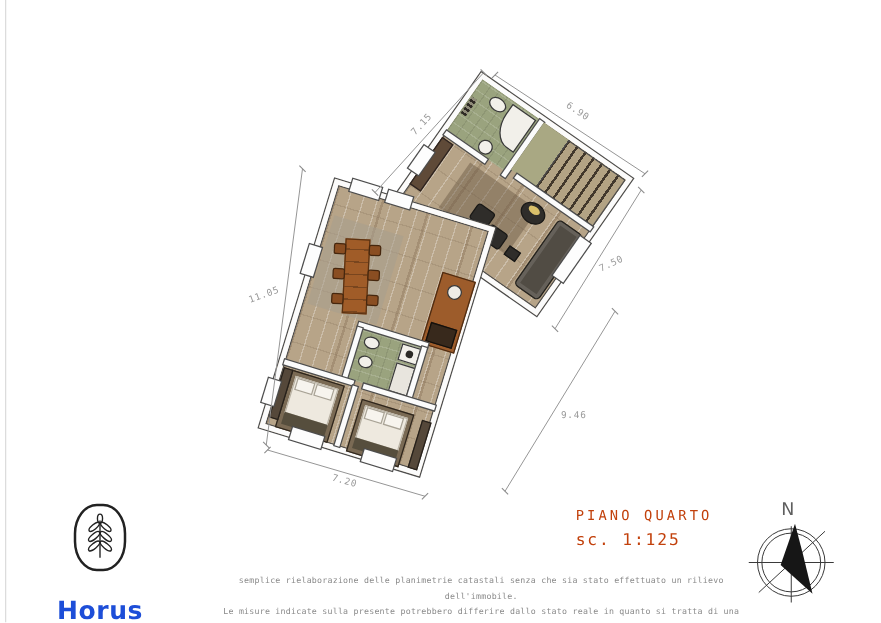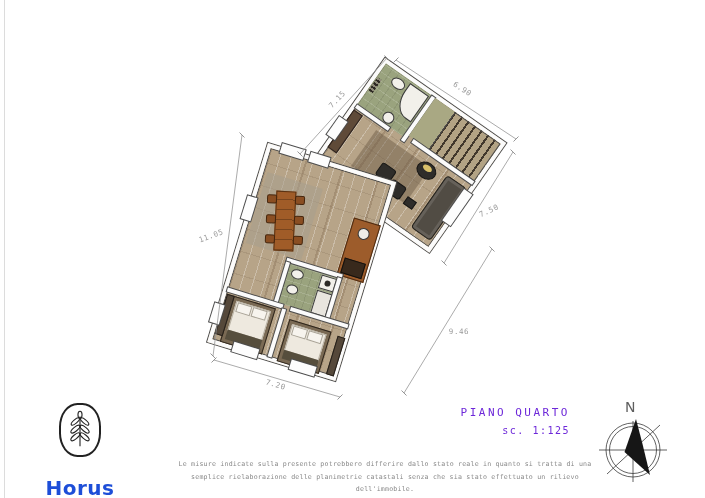--- a/index.html
+++ b/index.html
@@ -54,24 +54,24 @@
 
   
   svg.overlay{position:absolute;left:0;top:0;pointer-events:none;}
   .dim-line{stroke:#969696;stroke-width:.8;}
   .dim-tick{stroke:#8a8a8a;stroke-width:.9;}
   .dim-text{fill:#9a9a9a;font-family:"DejaVu Sans Mono",monospace;font-size:7.5px;letter-spacing:.6px;}
   .compass-stroke{stroke:#3a3a3a;stroke-width:.8;fill:none;}
   .north-text{fill:#5f5f5f;font-family:"DejaVu Sans",sans-serif;font-size:14px;}
 
   
-  .titleblock{right:135px;top:406px;text-align:right;color:#6d28d9;
+  .titleblock{right:135px;top:406px;color:#c2410c;
     font-family:"DejaVu Sans Mono",monospace;margin-left:16px;}
   .titleblock .floor{font-size:11px;letter-spacing:2.5px;}
-  .titleblock .scale{font-size:10px;letter-spacing:1.5px;margin-top:6px;}
+  .titleblock .scale{font-size:13px;letter-spacing:1.5px;margin-top:6px;}
   .disclaimer{left:170px;top:458px;width:430px;text-align:center;color:#8a8a8a;
     font-family:"DejaVu Sans Mono",monospace;font-size:6.6px;line-height:1.9;letter-spacing:.2px;}
   .logo{left:28px;top:403px;width:104px;text-align:center;}
   .logo-oval{width:38px;height:50px;margin:0 auto;border:2px solid #222;border-radius:44%;
     display:flex;align-items:center;justify-content:center;}
   .logo-name{margin-top:19px;font-weight:bold;font-size:20px;color:#1d4ed8;letter-spacing:.5px;}
   .logo-sub{margin-top:1px;font-size:7px;letter-spacing:6.5px;color:#b2b2b2;padding-left:6px;}
 </style>
 </head>
 <body>
@@ -219,22 +219,22 @@
     <polygon points="636,419 624.5,452 650,475 642.5,444" fill="#161616"></polygon>
   </g>
 </svg>
 
 <div class="abs titleblock" style="z-index:4;">
   <div class="floor">PIANO QUARTO</div>
   <div class="scale">sc. 1:125</div>
 </div>
 
 <div class="abs disclaimer" style="z-index:4;">
+  <div>semplice rielaborazione delle planimetrie catastali senza che sia stato effettuato un rilievo dell'immobile.</div>
   <div>Le misure indicate sulla presente potrebbero differire dallo stato reale in quanto si tratta di una</div>
-  <div>semplice rielaborazione delle planimetrie catastali senza che sia stato effettuato un rilievo dell'immobile.</div>
 </div>
 
 <div class="abs logo" style="z-index:4;">
   <div class="logo-oval">
     <svg width="34" height="46" viewBox="0 0 40 52">
       <g fill="none" stroke="#222" stroke-width="1.3">
         <line x1="20" y1="10" x2="20" y2="45"></line>
         <ellipse cx="20" cy="8" rx="2.4" ry="4"></ellipse>
         <ellipse cx="14.5" cy="16" rx="6" ry="2.2" transform="rotate(-40 14.5 16)"></ellipse>
         <ellipse cx="25.5" cy="16" rx="6" ry="2.2" transform="rotate(40 25.5 16)"></ellipse>

